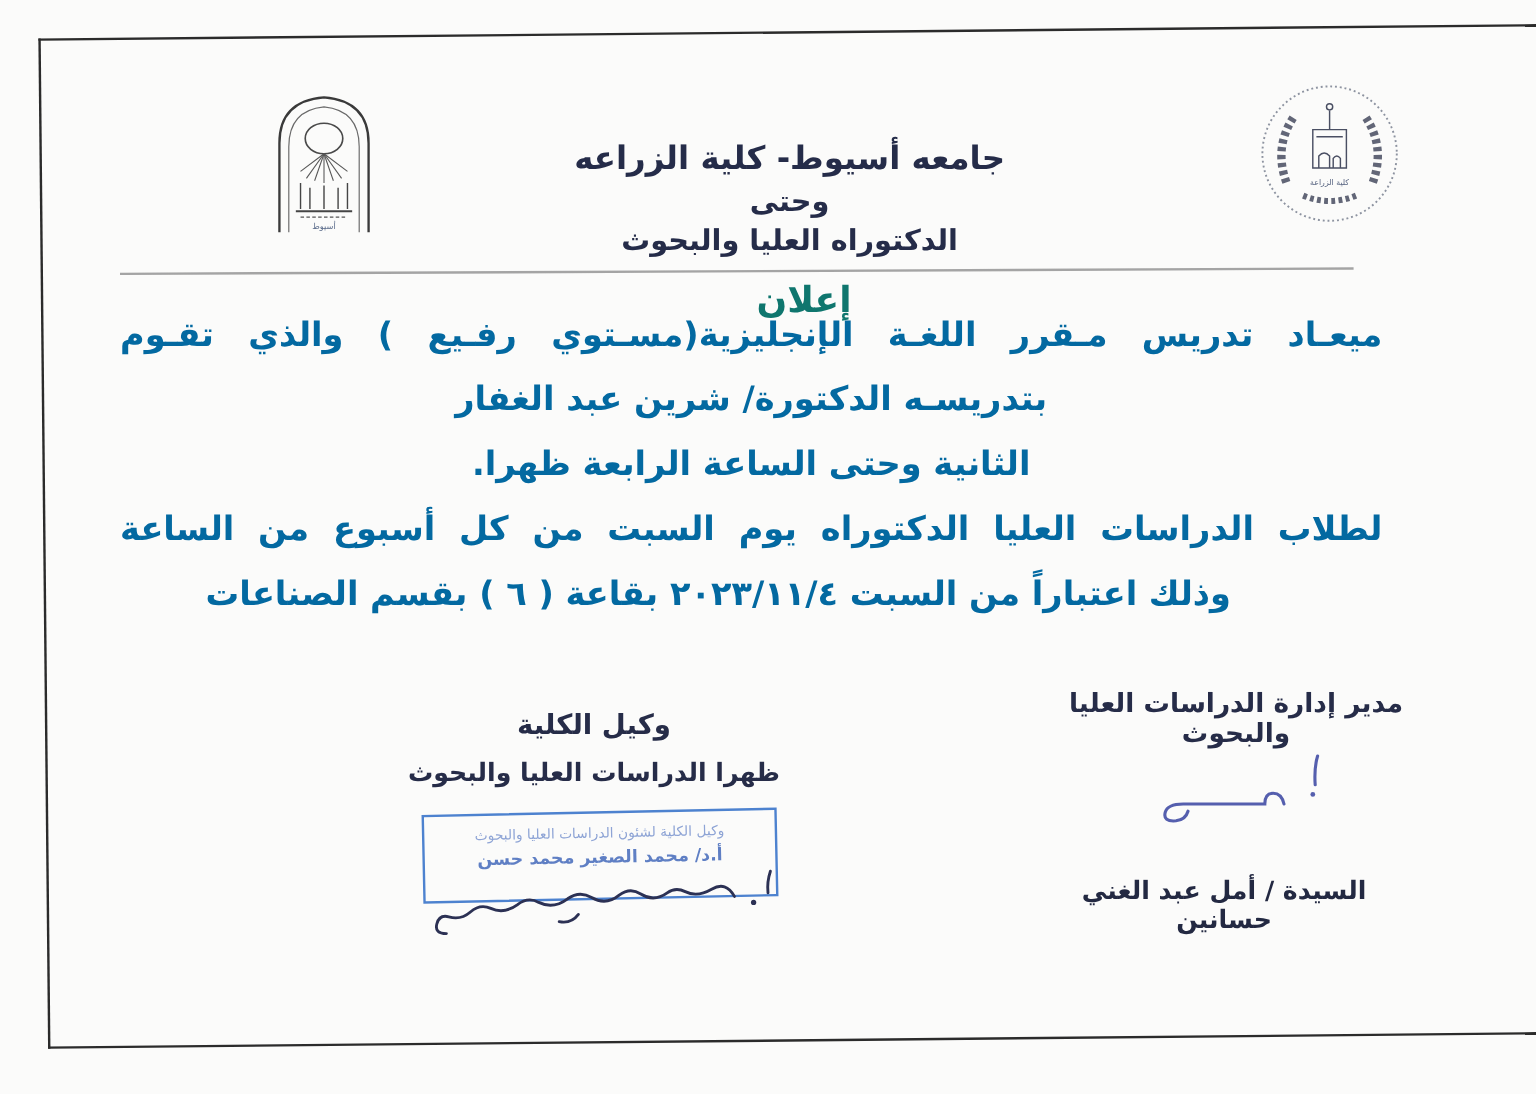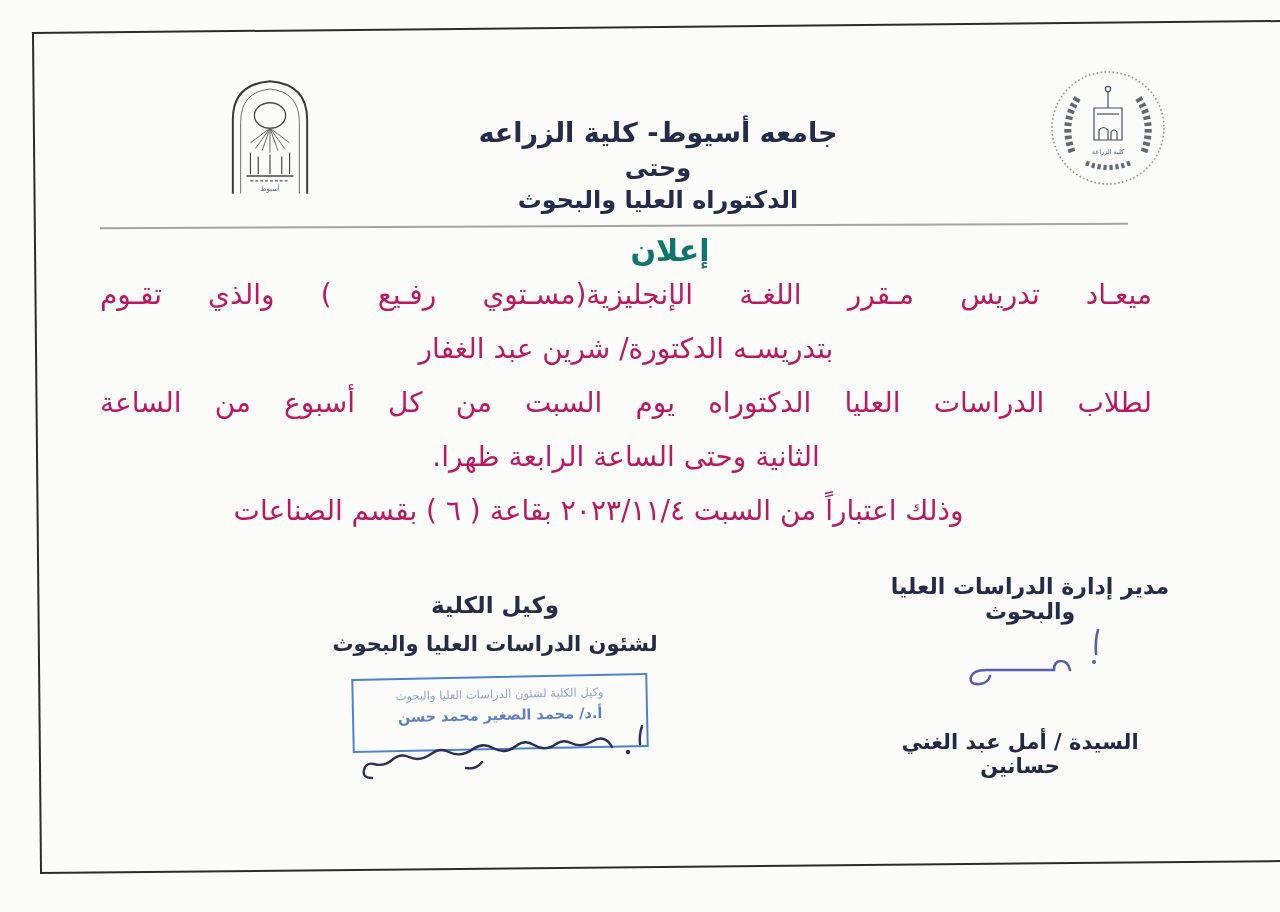--- a/index.html
+++ b/index.html
@@ -29,22 +29,22 @@
   .divider{
     position:absolute;left:100px;top:225px;width:1028px;height:1.6px;
     background:#8e8e8e;transform:rotate(-0.25deg);opacity:.8;
   }
   
   .title{
     position:absolute;left:540px;top:233px;width:260px;text-align:center;
     font-size:30px;font-weight:700;color:#0f766e;direction:rtl;
   }
   .body-text{
-    position:absolute;left:100px;top:268px;width:1052px;direction:rtl;
-    font-size:28px;font-weight:400;color:#be185d;line-height:54px;
+    position:absolute;left:100px;top:252px;width:1052px;direction:rtl;
+    font-size:28px;font-weight:700;color:#0369a1;line-height:54px;
     letter-spacing:.2px;
   }
   .bline{white-space:nowrap;text-align:center;}
   .bline.full{white-space:normal;text-align:justify;text-align-last:justify;}
   .bline.indent{padding-right:55px;}
   
   .sig-left-titles{
     position:absolute;left:330px;top:576px;width:330px;text-align:center;
     direction:rtl;color:#262c48;
   }
@@ -126,28 +126,28 @@
     </svg>
   </div>
 
   <div class="divider"></div>
 
   <div class="title">إعلان</div>
 
   <div class="body-text">
     <div class="bline full">ميعـاد تدريس مـقرر اللغـة الإنجليزية(مسـتوي رفـيع ) والذي تقـوم</div>
     <div class="bline">بتدريسـه الدكتورة/ شرين عبد الغفار</div>
+    <div class="bline">الثانية وحتى الساعة الرابعة ظهرا.</div>
     <div class="bline full">لطلاب الدراسات  العليا الدكتوراه يوم السبت من كل أسبوع من الساعة</div>
-    <div class="bline">الثانية وحتى الساعة الرابعة ظهرا.</div>
     <div class="bline indent">وذلك اعتباراً من السبت  ٢٠٢٣/١١/٤ بقاعة ( ٦ ) بقسم الصناعات</div>
   </div>
 
   <div class="sig-left-titles">
     <div class="sig-left-t1">وكيل الكلية</div>
-    <div class="sig-left-t2">لشئون الدراسات العليا والبحوث</div>
+    <div class="sig-left-t2">ظهرا الدراسات العليا والبحوث</div>
   </div>
 
   <div class="stamp">
     <div class="stamp-l1">وكيل الكلية لشئون الدراسات العليا والبحوث</div>
     <div class="stamp-l2">أ.د/ محمد الصغير محمد حسن</div>
   </div>
 
   <div class="sig-left-hand">
     <svg width="348" height="86" viewBox="0 0 348 86">
       <g fill="none" stroke="#2c3154" stroke-width="2.4" stroke-linecap="round">

